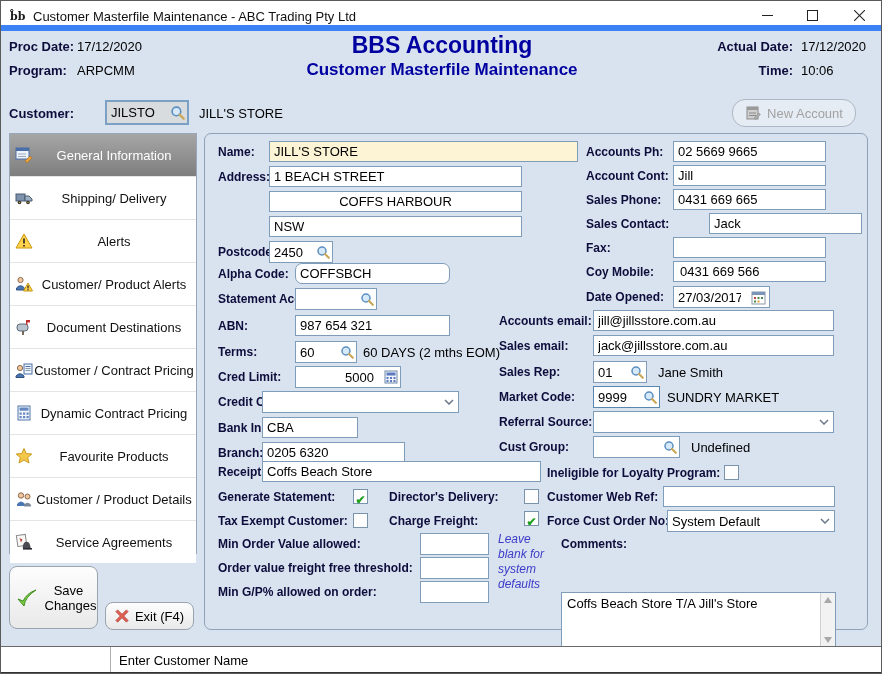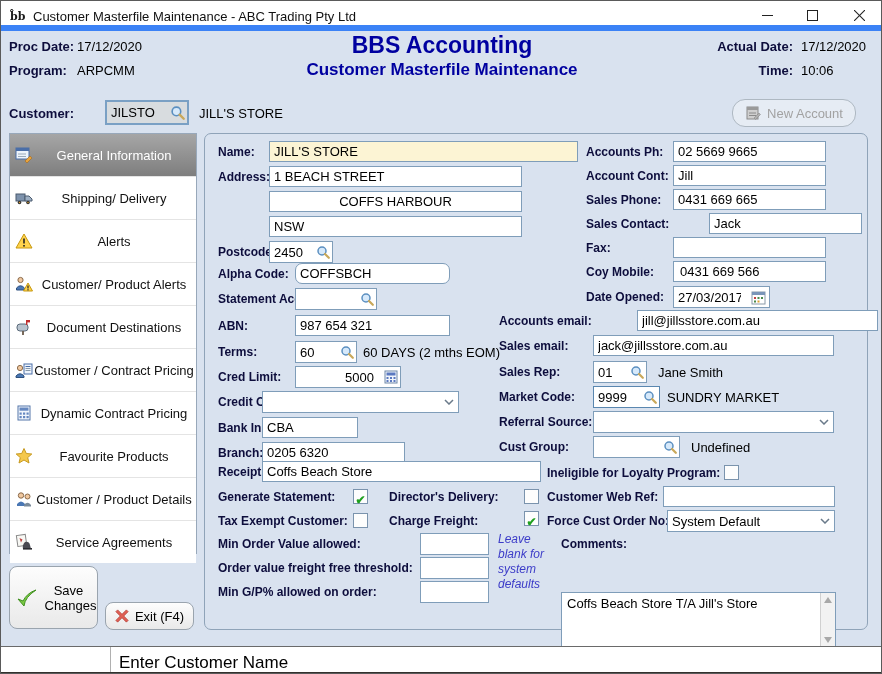--- a/index.html
+++ b/index.html
@@ -41,21 +41,21 @@
   
   .comments{position:absolute;left:560px;top:549px;width:275px;height:56px;border:1px solid #7f9db9;background:#fff;box-sizing:border-box;margin-top:42px;}
   .comments .ctext{position:absolute;left:5px;top:3px;right:18px;font-size:13px;color:#000;}
   .scrollbar{position:absolute;right:0;top:0;bottom:0;width:14px;background:#f2f2f2;border-left:1px solid #d0d0d0;}
   .arr{position:absolute;left:3px;width:0;height:0;border-left:4px solid transparent;border-right:4px solid transparent;}
   .arr.up{top:4px;border-bottom:6px solid #a8a8a8;}
   .arr.down{bottom:4px;border-top:6px solid #a8a8a8;}
   
   .statusbar{position:absolute;left:0;top:645px;width:882px;height:26px;background:#fff;border-top:1px solid #6a6a6a;box-sizing:border-box;}
   .statusbar .cell{position:absolute;left:0;top:0;width:110px;height:100%;border-right:1px solid #b0b0b0;box-sizing:border-box;}
-  .statusbar .msg{position:absolute;left:118px;top:6px;font-size:17px;color:#000;}
+  .statusbar .msg{position:absolute;left:118px;top:6px;font-size:13px;color:#000;}
   .bottomstrip{position:absolute;left:0;top:671px;width:882px;height:3px;background:#34312e;}
   .custbox{position:absolute;left:104px;top:99px;width:84px;height:25px;border:2px solid #7aa0c4;background:#d8dcdf;box-sizing:border-box;display:flex;align-items:center;padding:0 2px 0 4px;font-size:13px;}
   .custbox .val{flex:1;}
 </style>
 </head>
 <body>
 
 <div class="window">
 
   <div class="titlebar">
@@ -344,21 +344,21 @@
         <rect x="1" y="2" width="13" height="12" fill="#fff" stroke="#8a9aa8"></rect>
         <rect x="1" y="2" width="13" height="3" fill="#7a95b8"></rect>
         <rect x="3" y="7" width="2" height="2" fill="#c04040"></rect>
         <rect x="6.5" y="7" width="2" height="2" fill="#4a8a4a"></rect>
         <rect x="10" y="7" width="2" height="2" fill="#4a8a4a"></rect>
         <rect x="3" y="10.5" width="2" height="2" fill="#4a8a4a"></rect>
         <rect x="6.5" y="10.5" width="2" height="2" fill="#e0a030"></rect>
       </svg>
   </div>
   <span class="lbl" style="left:498px;top:313px">Accounts email:</span>
-  <input class="inp" style="left: 592px; top: 309px; width: 241px; margin-left: 44px;" value="jill@jillsstore.com.au">
+  <input class="inp" style="left: 592px; top: 309px; width: 241px;" value="jill@jillsstore.com.au">
   <span class="lbl" style="left:498px;top:338px">Sales email:</span>
   <input class="inp" style="left: 592px; top: 334px; width: 241px;" value="jack@jillsstore.com.au">
   <span class="lbl" style="left:498px;top:364px">Sales Rep:</span>
   <div class="box" style="left:592px;top:360px;width:54px">
     <span class="val">01</span>
     <svg width="14" height="14" viewBox="0 0 14 14">
         <circle cx="6" cy="6" r="4" fill="#d6e9fb" stroke="#5b8fc0" stroke-width="1.5"></circle>
         <line x1="9" y1="9" x2="12.8" y2="12.8" stroke="#c9a85a" stroke-width="2.2" stroke-linecap="round"></line>
       </svg>
   </div>

